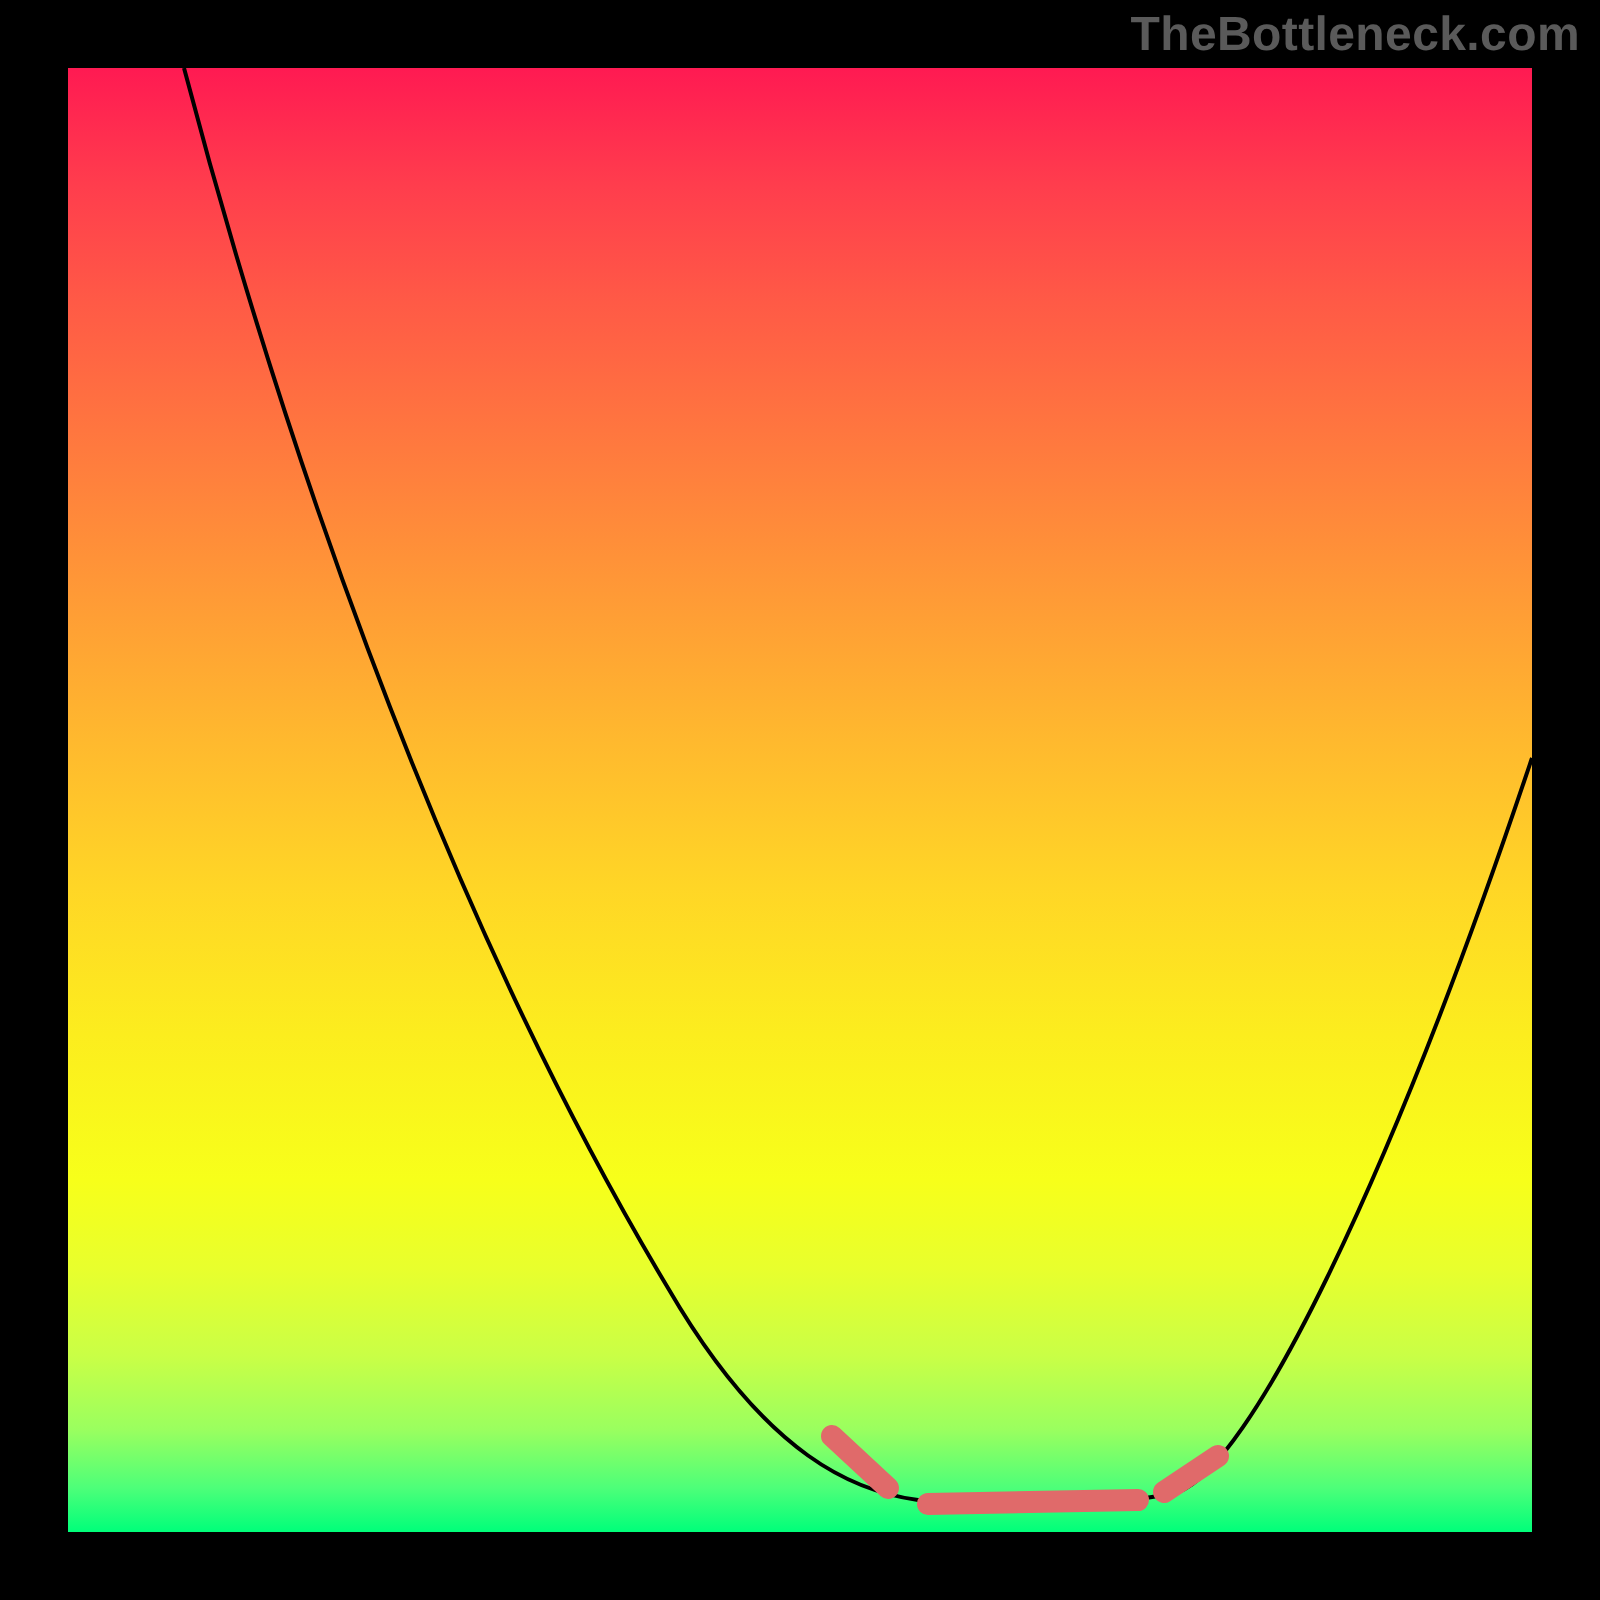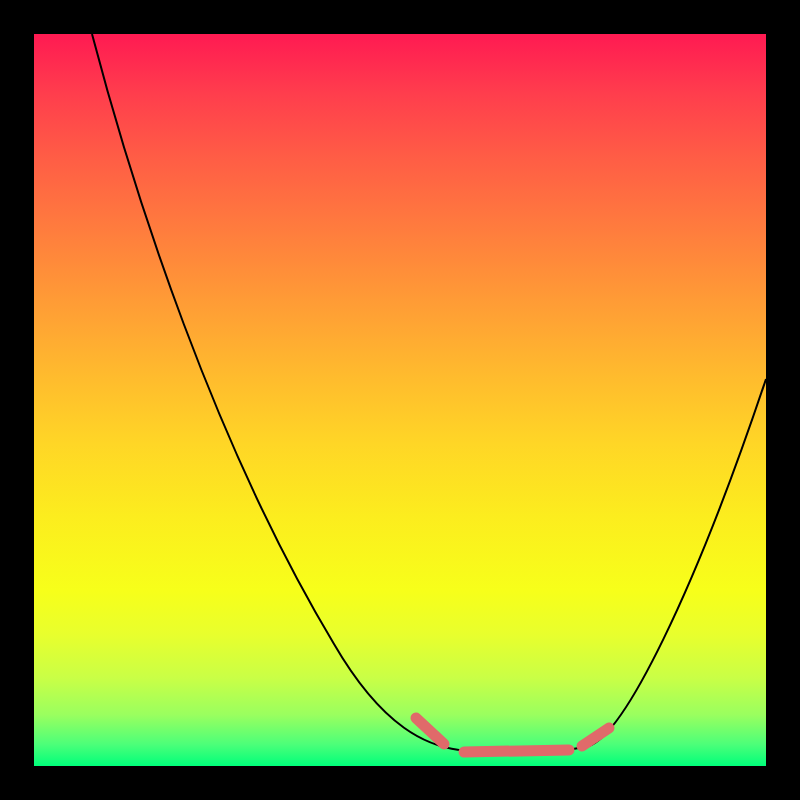--- a/index.html
+++ b/index.html
@@ -52,20 +52,21 @@
     height: 732px;
     display: block;
   }
   .curve { fill: none; stroke: #000; stroke-width: 2; }
   .marker { fill: none; stroke: #e06a6a; stroke-width: 11; stroke-linecap: round; }
 </style>
 </head>
 <body>
 <div class="container">
 
+  <div class="watermark">TheBottleneck.com</div>
 
   <div class="plot-frame">
     <svg class="svg-layer" viewBox="0 0 732 732">
 
       <path class="curve" d="M 58 0
                C 100 160, 180 410, 300 610
                C 350 696, 395 712, 425 716"></path>
 
       <path class="curve" d="M 425 716
                C 470 720, 520 720, 555 712"></path>

